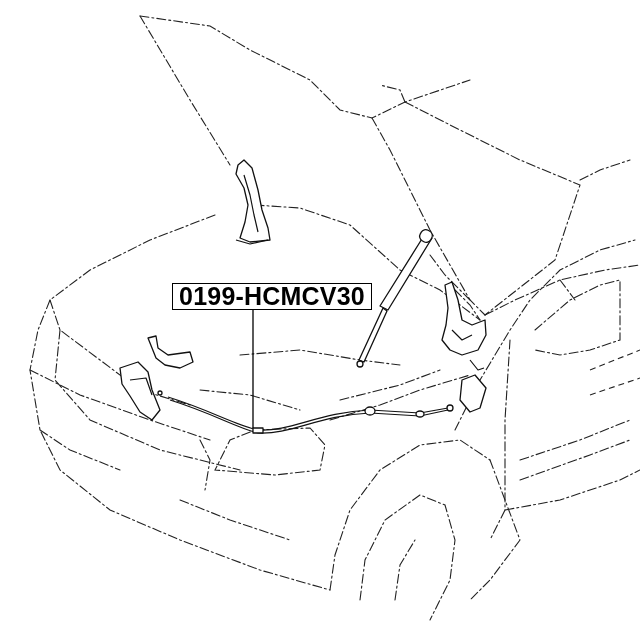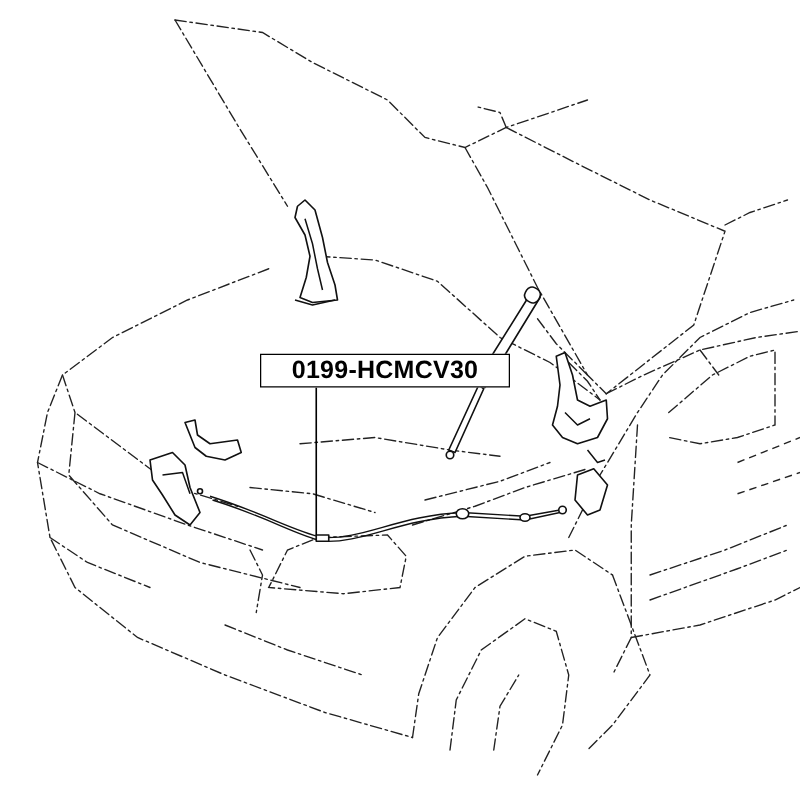--- a/index.html
+++ b/index.html
@@ -6,22 +6,22 @@
     #stage { position: relative; width: 640px; height: 640px; overflow: hidden; background: #fff; }
     svg#diagram { position: absolute; left: 0; top: 0; width: 640px; height: 640px; }
     .dash { fill: none; stroke: #222; stroke-width: 1.1; stroke-dasharray: 9 3 2 3; stroke-linecap: round; }
     .dash2 { fill: none; stroke: #222; stroke-width: 1.1; stroke-dasharray: 6 4; }
     .solid { fill: none; stroke: #111; stroke-width: 1.2; stroke-linejoin: round; }
     .part { fill: #fff; stroke: #111; stroke-width: 1.3; stroke-linejoin: round; }
     .cable { fill: none; stroke: #111; stroke-width: 1.1; }
     #part-label {
       position: absolute; left: 172px; top: 283px; width: 200px; height: 27px;
       box-sizing: border-box; border: 1.5px solid #000; background: #fff;
-      font-family: "Liberation Sans", sans-serif; font-weight: bold; font-size: 20px;
-      line-height: 24px; text-align: center; color: #000; letter-spacing: 0.2px; margin-left: 36px;
+      font-family: "Liberation Sans", sans-serif; font-weight: bold; font-size: 25px;
+      line-height: 24px; text-align: center; color: #000; letter-spacing: 0.2px;
     }
   </style>
 </head>
 <body>
 
 <div id="stage">
   <svg id="diagram" viewBox="0 0 640 640">
 
     <g>
       <path class="dash" d="M140 16 L210 26 L250 50 L310 80 L340 110 L372 118 L405 102 L470 80"></path>

